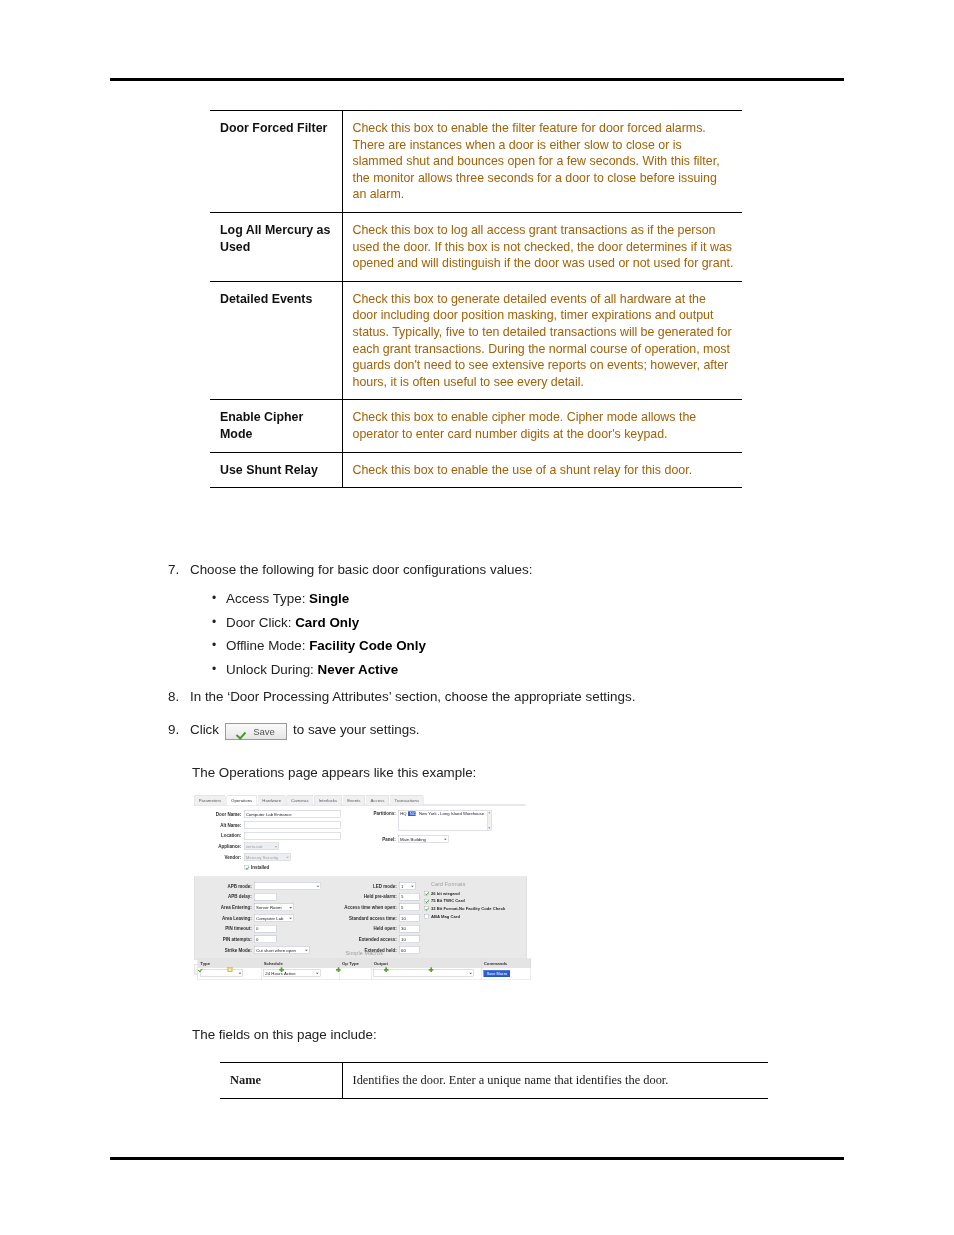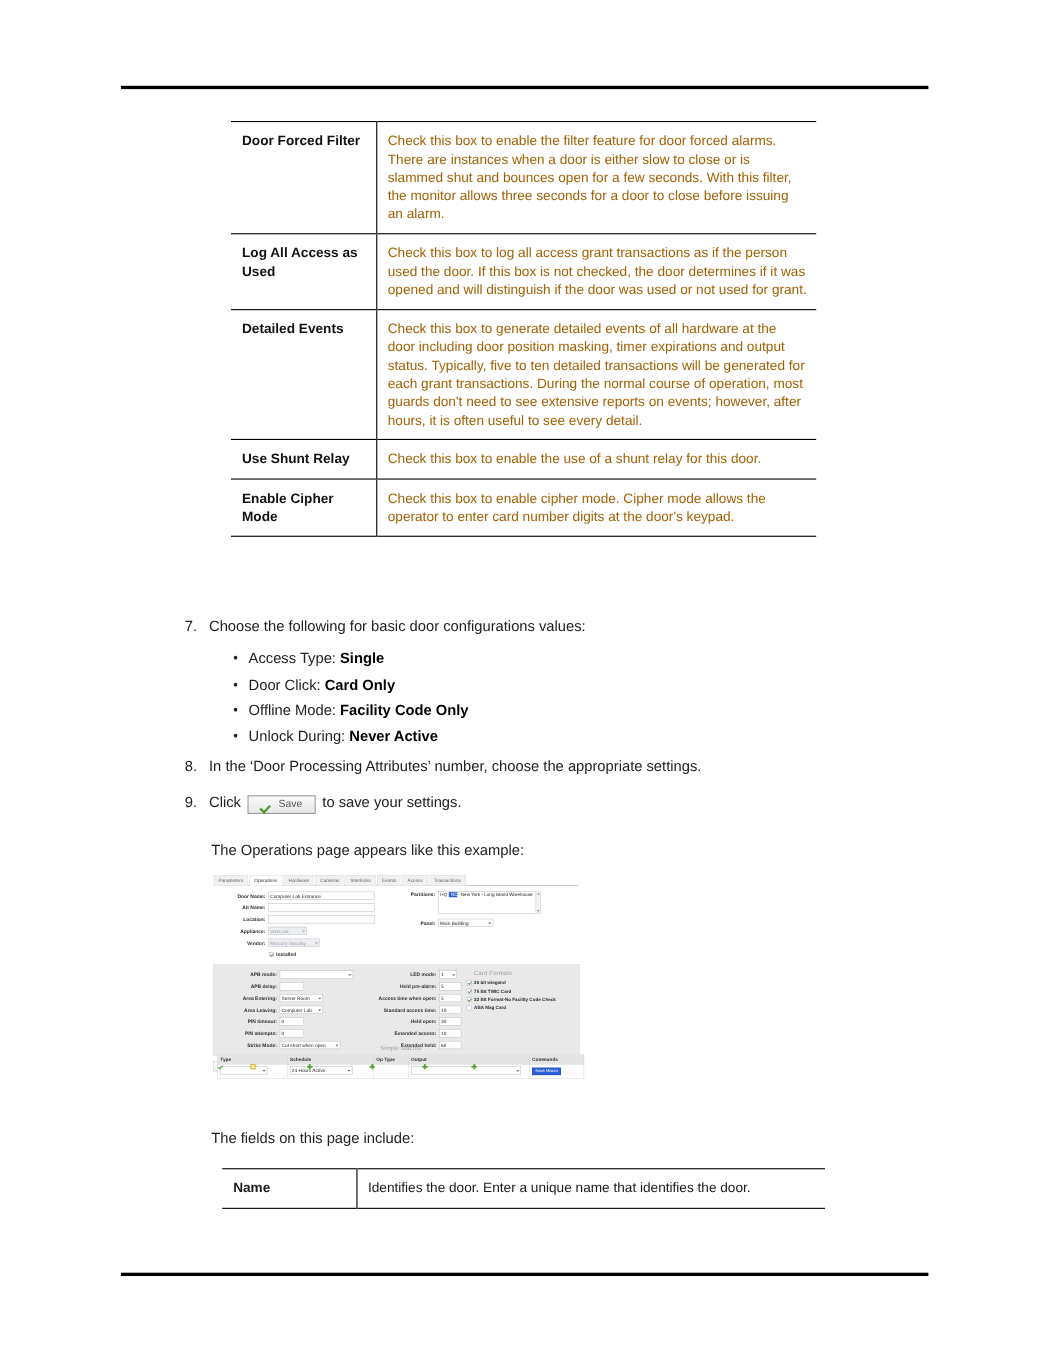--- a/index.html
+++ b/index.html
@@ -405,22 +405,23 @@
     content: "";
     position: absolute;
     background: #57a22e;
   }
   .ico-plus::before { left: 0; top: 4.5px; width: 14px; height: 5px; }
   .ico-plus::after { left: 4.5px; top: 0; width: 5px; height: 14px; }
 
   
   .fields-table {
     position: absolute;
-    left: 202px; top: 1062px; width: 548px;
+    left: 220px; top: 1062px; width: 548px;
     border-collapse: collapse;
+    font-family: Liberation Serif, serif;
   }
   .fields-table tr { border-top: 1px solid #000; border-bottom: 1px solid #000; }
   .fields-table td {
     padding: 9px 8px 9px 10px;
     font-size: 12.4px;
     line-height: 16.6px;
     vertical-align: top;
   }
   .fields-table td.term {
     width: 122px;
@@ -435,34 +436,34 @@
 
   <div class="header-rule"></div>
 
   <table class="desc-table">
     <tbody>
       <tr>
         <td class="term">Door Forced Filter</td>
         <td class="def">Check this box to enable the filter feature for door forced alarms. There are instances when a door is either slow to close or is slammed shut and bounces open for a few seconds. With this filter, the monitor allows three seconds for a door to close before issuing an alarm.</td>
       </tr>
       <tr>
-        <td class="term">Log All Access as Used</td>
+        <td class="term">Log All Mercury as Used</td>
         <td class="def">Check this box to log all access grant transactions as if the person used the door. If this box is not checked, the door determines if it was opened and will distinguish if the door was used or not used for grant.</td>
       </tr>
       <tr>
         <td class="term">Detailed Events</td>
         <td class="def">Check this box to generate detailed events of all hardware at the door including door position masking, timer expirations and output status. Typically, five to ten detailed transactions will be generated for each grant transactions. During the normal course of operation, most guards don't need to see extensive reports on events; however, after hours, it is often useful to see every detail.</td>
       </tr>
       <tr>
+        <td class="term">Enable Cipher Mode</td>
+        <td class="def">Check this box to enable cipher mode. Cipher mode allows the operator to enter card number digits at the door's keypad.</td>
+      </tr>
+      <tr>
         <td class="term">Use Shunt Relay</td>
         <td class="def">Check this box to enable the use of a shunt relay for this door.</td>
-      </tr>
-      <tr>
-        <td class="term">Enable Cipher Mode</td>
-        <td class="def">Check this box to enable cipher mode. Cipher mode allows the operator to enter card number digits at the door's keypad.</td>
       </tr>
     </tbody>
   </table>
 
   <div class="steps">
 
     <div class="step">
       <span class="step-num">7.</span>
       <span class="step-text">Choose the following for basic door configurations values:</span>
     </div>
@@ -481,21 +482,21 @@
         <span><span>Offline Mode: </span><b>Facility Code Only</b></span>
       </div>
       <div class="bullet">
         <span class="bullet-dot">•</span>
         <span><span>Unlock During: </span><b>Never Active</b></span>
       </div>
     </div>
 
     <div class="step">
       <span class="step-num">8.</span>
-      <span class="step-text">In the ‘Door Processing Attributes’ number, choose the appropriate settings.</span>
+      <span class="step-text">In the ‘Door Processing Attributes’ section, choose the appropriate settings.</span>
     </div>
 
     <div class="step-gap"></div>
 
     <div class="step">
       <span class="step-num">9.</span>
       <span class="step-text">
         <span>Click</span><span class="inline-save">
             <span class="chk"></span>
             <span>Save</span>

